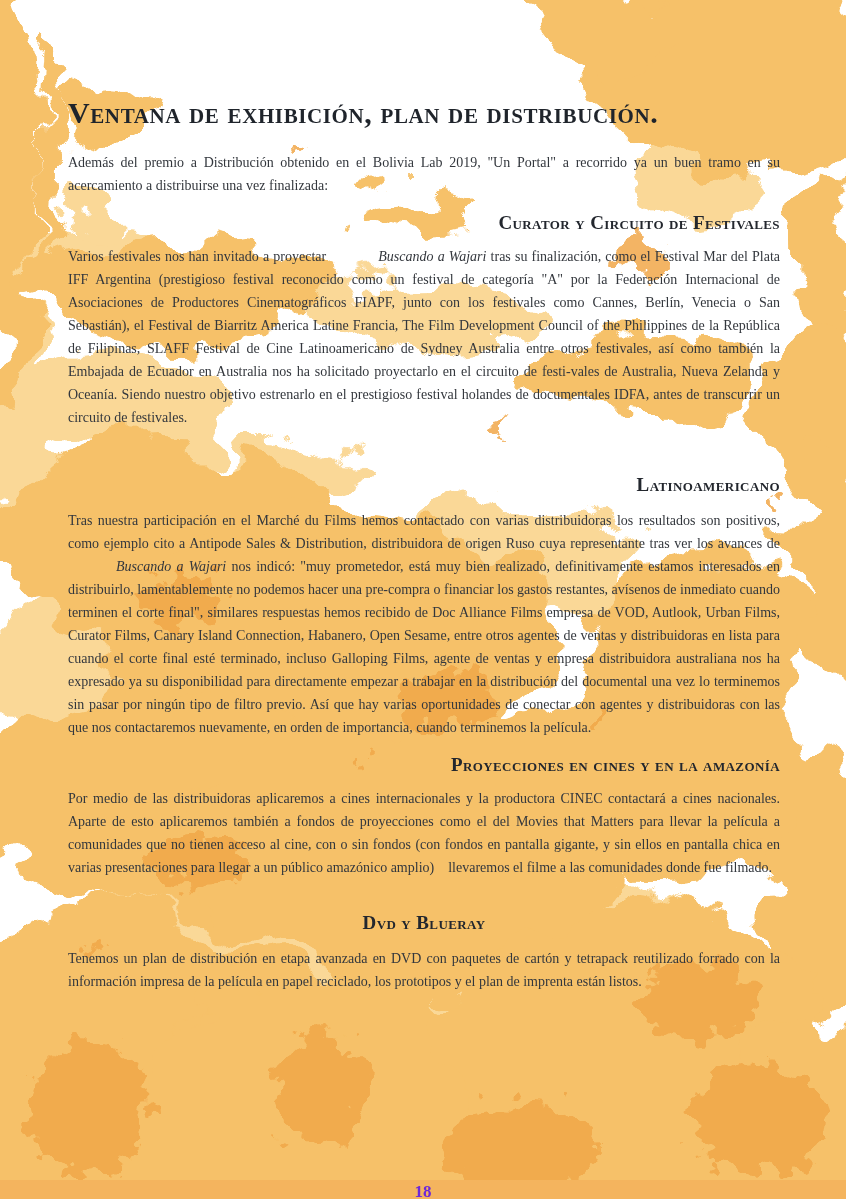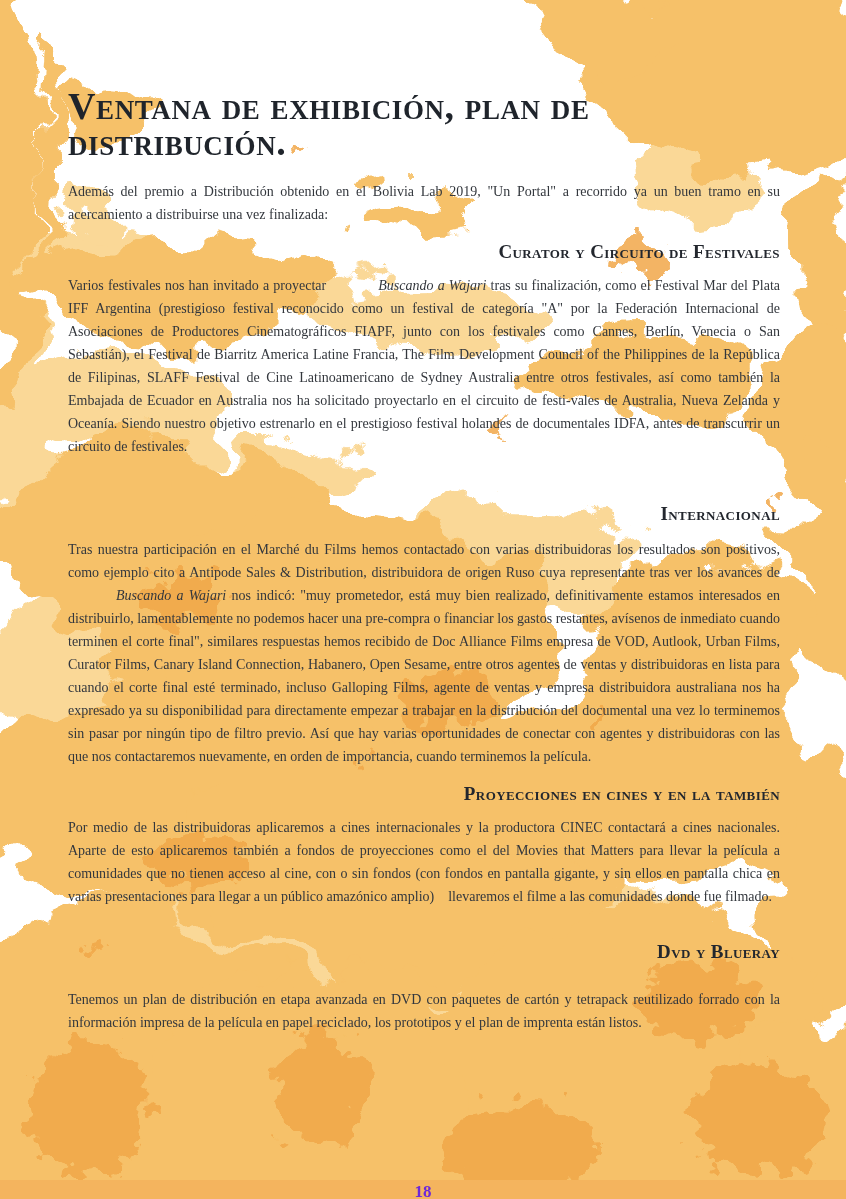--- a/index.html
+++ b/index.html
@@ -28,26 +28,26 @@
   .sp-light{fill:var(--c-light);}
   .sp-deep{fill:var(--c-deep);}
   .sp-band{fill:var(--c-band);}
   .content{
     position:relative;z-index:1;
     padding:88px 66px 0 68px;
     color:var(--c-text);
   }
   .title{
     font-variant:small-caps;
-    font-size:38px;
+    font-size:30px;
     line-height:36px;
     letter-spacing:0.6px;
     color:var(--c-title);
     font-weight:600;
-    margin:0 0 20px 0;
+    margin:7px 0 20px 0;
   }
   p{
     font-size:14px;
     line-height:23px;
     text-align:justify;
     margin:0;
   }
   p i{font-style:italic;margin-left:48px;}
   .p-intro{margin-bottom:14px;}
   .sec-head{
@@ -57,21 +57,21 @@
     letter-spacing:0.4px;
     font-weight:600;
     color:var(--c-head);
     text-align:right;
     margin:0 0 10px 0;
   }
   .sec-head.h-distribuidoras{margin-bottom:12px;}
   .p-festivales{margin-bottom:44px;}
   .p-distribuidoras{margin-bottom:14px;}
   .p-proyecciones{margin-bottom:32px;}
-  .sec-head.h-dvd{margin-bottom:24px;}
+  .sec-head.h-dvd{margin-bottom:12px;text-align:center;}
   .p-dvd{}
   .page-number{
     position:absolute;
     left:50%;top:1182px;
     transform:translateX(-50%);
     z-index:1;
     font-family:"Liberation Serif","DejaVu Serif",serif;
     font-size:17px;
     font-weight:700;
     color:#6d28d9;
@@ -158,24 +158,24 @@
   </svg>
 
   <div class="content">
     <h1 class="title">Ventana de exhibición, plan de distribución.</h1>
 
     <p class="p-intro"><span>Además del premio a Distribución obtenido en el Bolivia Lab 2019, "Un Portal" a recorrido ya un buen tramo en su acercamiento a distribuirse una vez finalizada:</span></p>
 
     <h2 class="sec-head h-festivales">Curator y Circuito de Festivales</h2>
     <p class="p-festivales"><span>Varios festivales nos han invitado a proyectar </span><i>Buscando a Wajari</i><span> tras su finalización, como el Festival Mar del Plata IFF Argentina (prestigioso festival reconocido como un festival de categoría "A" por la Federación Internacional de Asociaciones de Productores Cinematográficos FIAPF, junto con los festivales como Cannes, Berlín, Venecia o San Sebastián), el Festival de Biarritz America Latine Francia,  The Film Development Council of the Philippines de la República de Filipinas, SLAFF Festival de Cine Latinoamericano de Sydney Australia entre otros festivales, así como también la Embajada de Ecuador en Australia nos ha solicitado proyectarlo en el circuito de festi-vales de Australia, Nueva Zelanda y Oceanía. Siendo nuestro objetivo estrenarlo en el prestigioso festival holandes de documentales IDFA, antes de transcurrir un circuito de festivales.</span></p>
 
-    <h2 class="sec-head h-distribuidoras">Internacional</h2>
+    <h2 class="sec-head h-distribuidoras">Latinoamericano</h2>
     <p class="p-distribuidoras"><span>Tras nuestra participación en el Marché du Films hemos contactado con varias distribuidoras los resultados son positivos, como ejemplo cito a Antipode Sales &amp; Distribution, distribuidora de origen Ruso cuya representante tras ver los avances de </span><i>Buscando a Wajari</i><span> nos indicó: "muy prometedor, está muy bien realizado, definitivamente estamos interesados en distribuirlo, lamentablemente no podemos hacer una pre-compra o financiar los gastos restantes, avísenos de inmediato cuando terminen el corte final", similares respuestas hemos recibido de Doc Alliance Films empresa de VOD, Autlook, Urban Films, Curator Films, Canary Island Connection, Habanero, Open Sesame, entre otros agentes de ventas y distribuidoras en lista para cuando el corte final esté terminado, incluso Galloping Films, agente de ventas y empresa distribuidora australiana nos ha expresado ya su disponibilidad para directamente empezar a trabajar en la distribución del documental una vez lo terminemos sin pasar por ningún tipo de filtro previo. Así que hay varias oportunidades de conectar con agentes y distribuidoras con las que nos contactaremos nuevamente, en orden de importancia, cuando terminemos la película.</span></p>
 
-    <h2 class="sec-head h-proyecciones">Proyecciones en cines y en la también</h2>
+    <h2 class="sec-head h-proyecciones">Proyecciones en cines y en la amazonía</h2>
     <p class="p-proyecciones"><span>Por medio de las distribuidoras aplicaremos a cines internacionales y la productora CINEC contactará a cines nacionales. Aparte de esto aplicaremos también a fondos de proyecciones como el del Movies that Matters para llevar la película a comunidades que no tienen acceso al cine, con o sin fondos (con fondos en pantalla gigante, y sin ellos en pantalla chica en varias presentaciones para llegar a un público amazónico amplio)&nbsp;&nbsp;&nbsp; llevaremos el filme a las comunidades donde fue filmado.</span></p>
 
     <h2 class="sec-head h-dvd">Dvd y Blueray</h2>
     <p class="p-dvd"><span>Tenemos un plan de distribución en etapa avanzada en DVD con paquetes de cartón y tetrapack reutilizado forrado con la información impresa de la película en papel reciclado, los prototipos y el plan de imprenta están listos.</span></p>
   </div>
 
   <div class="page-number">18</div>
 </div>
 
 </body></html>

